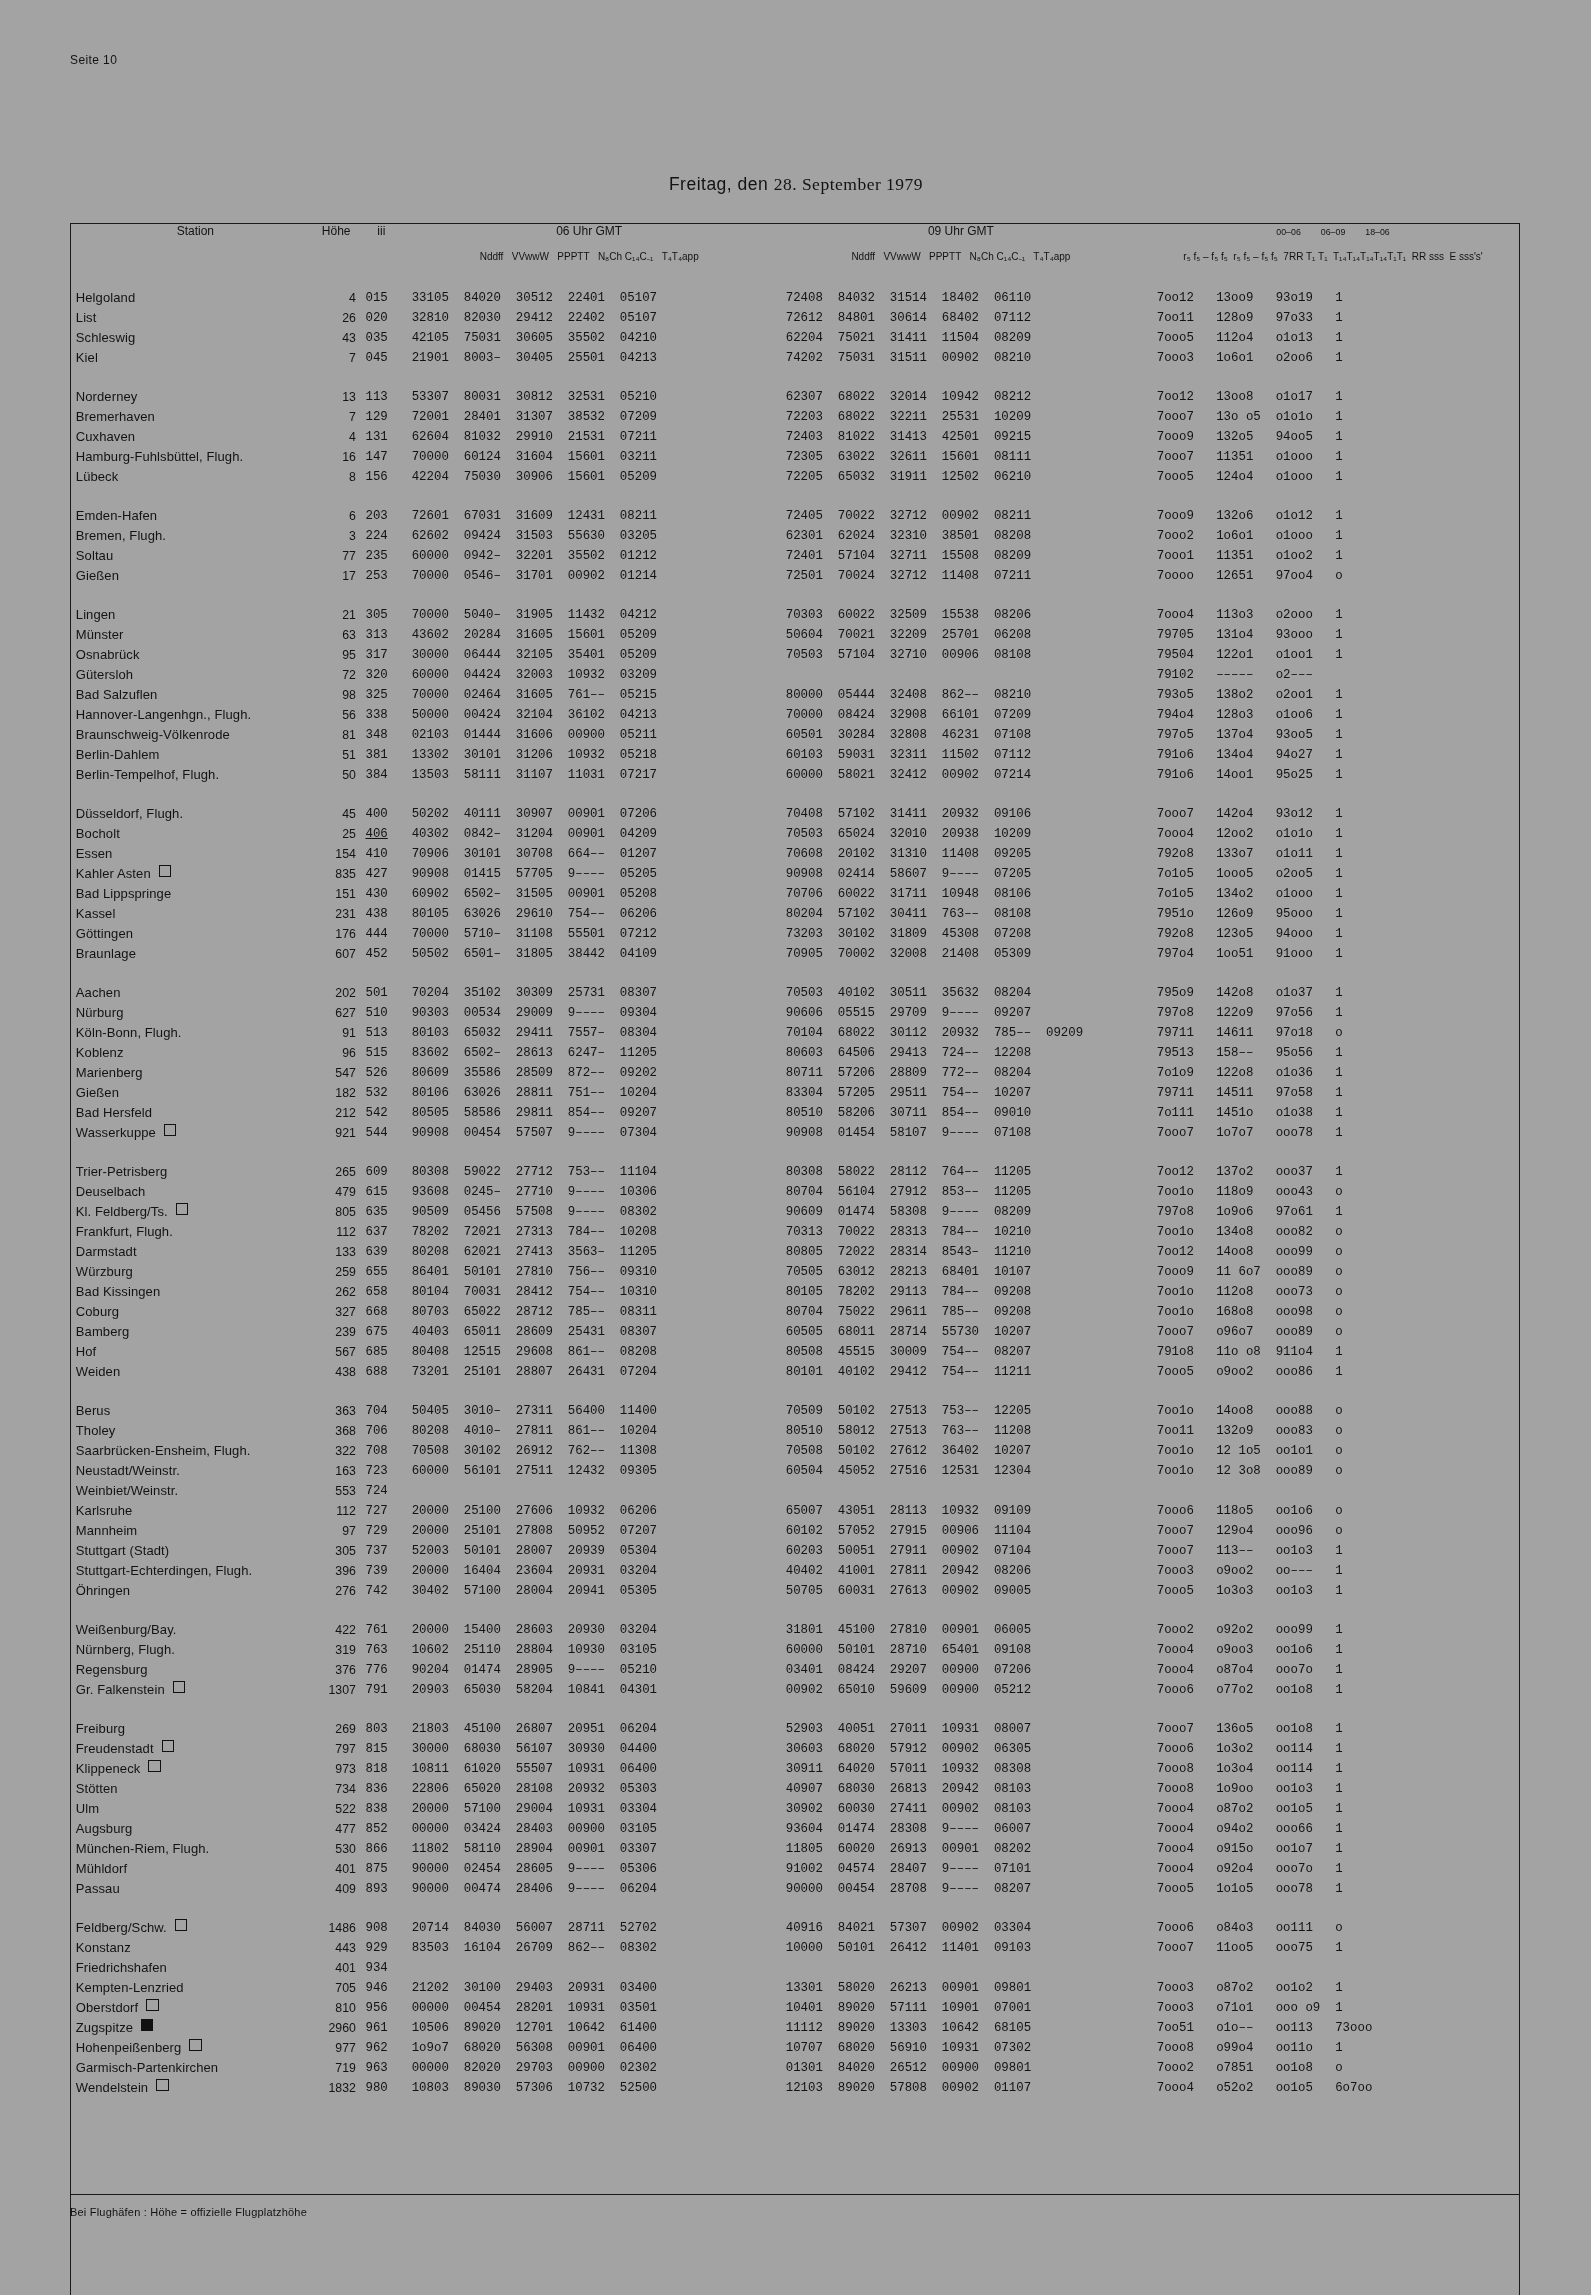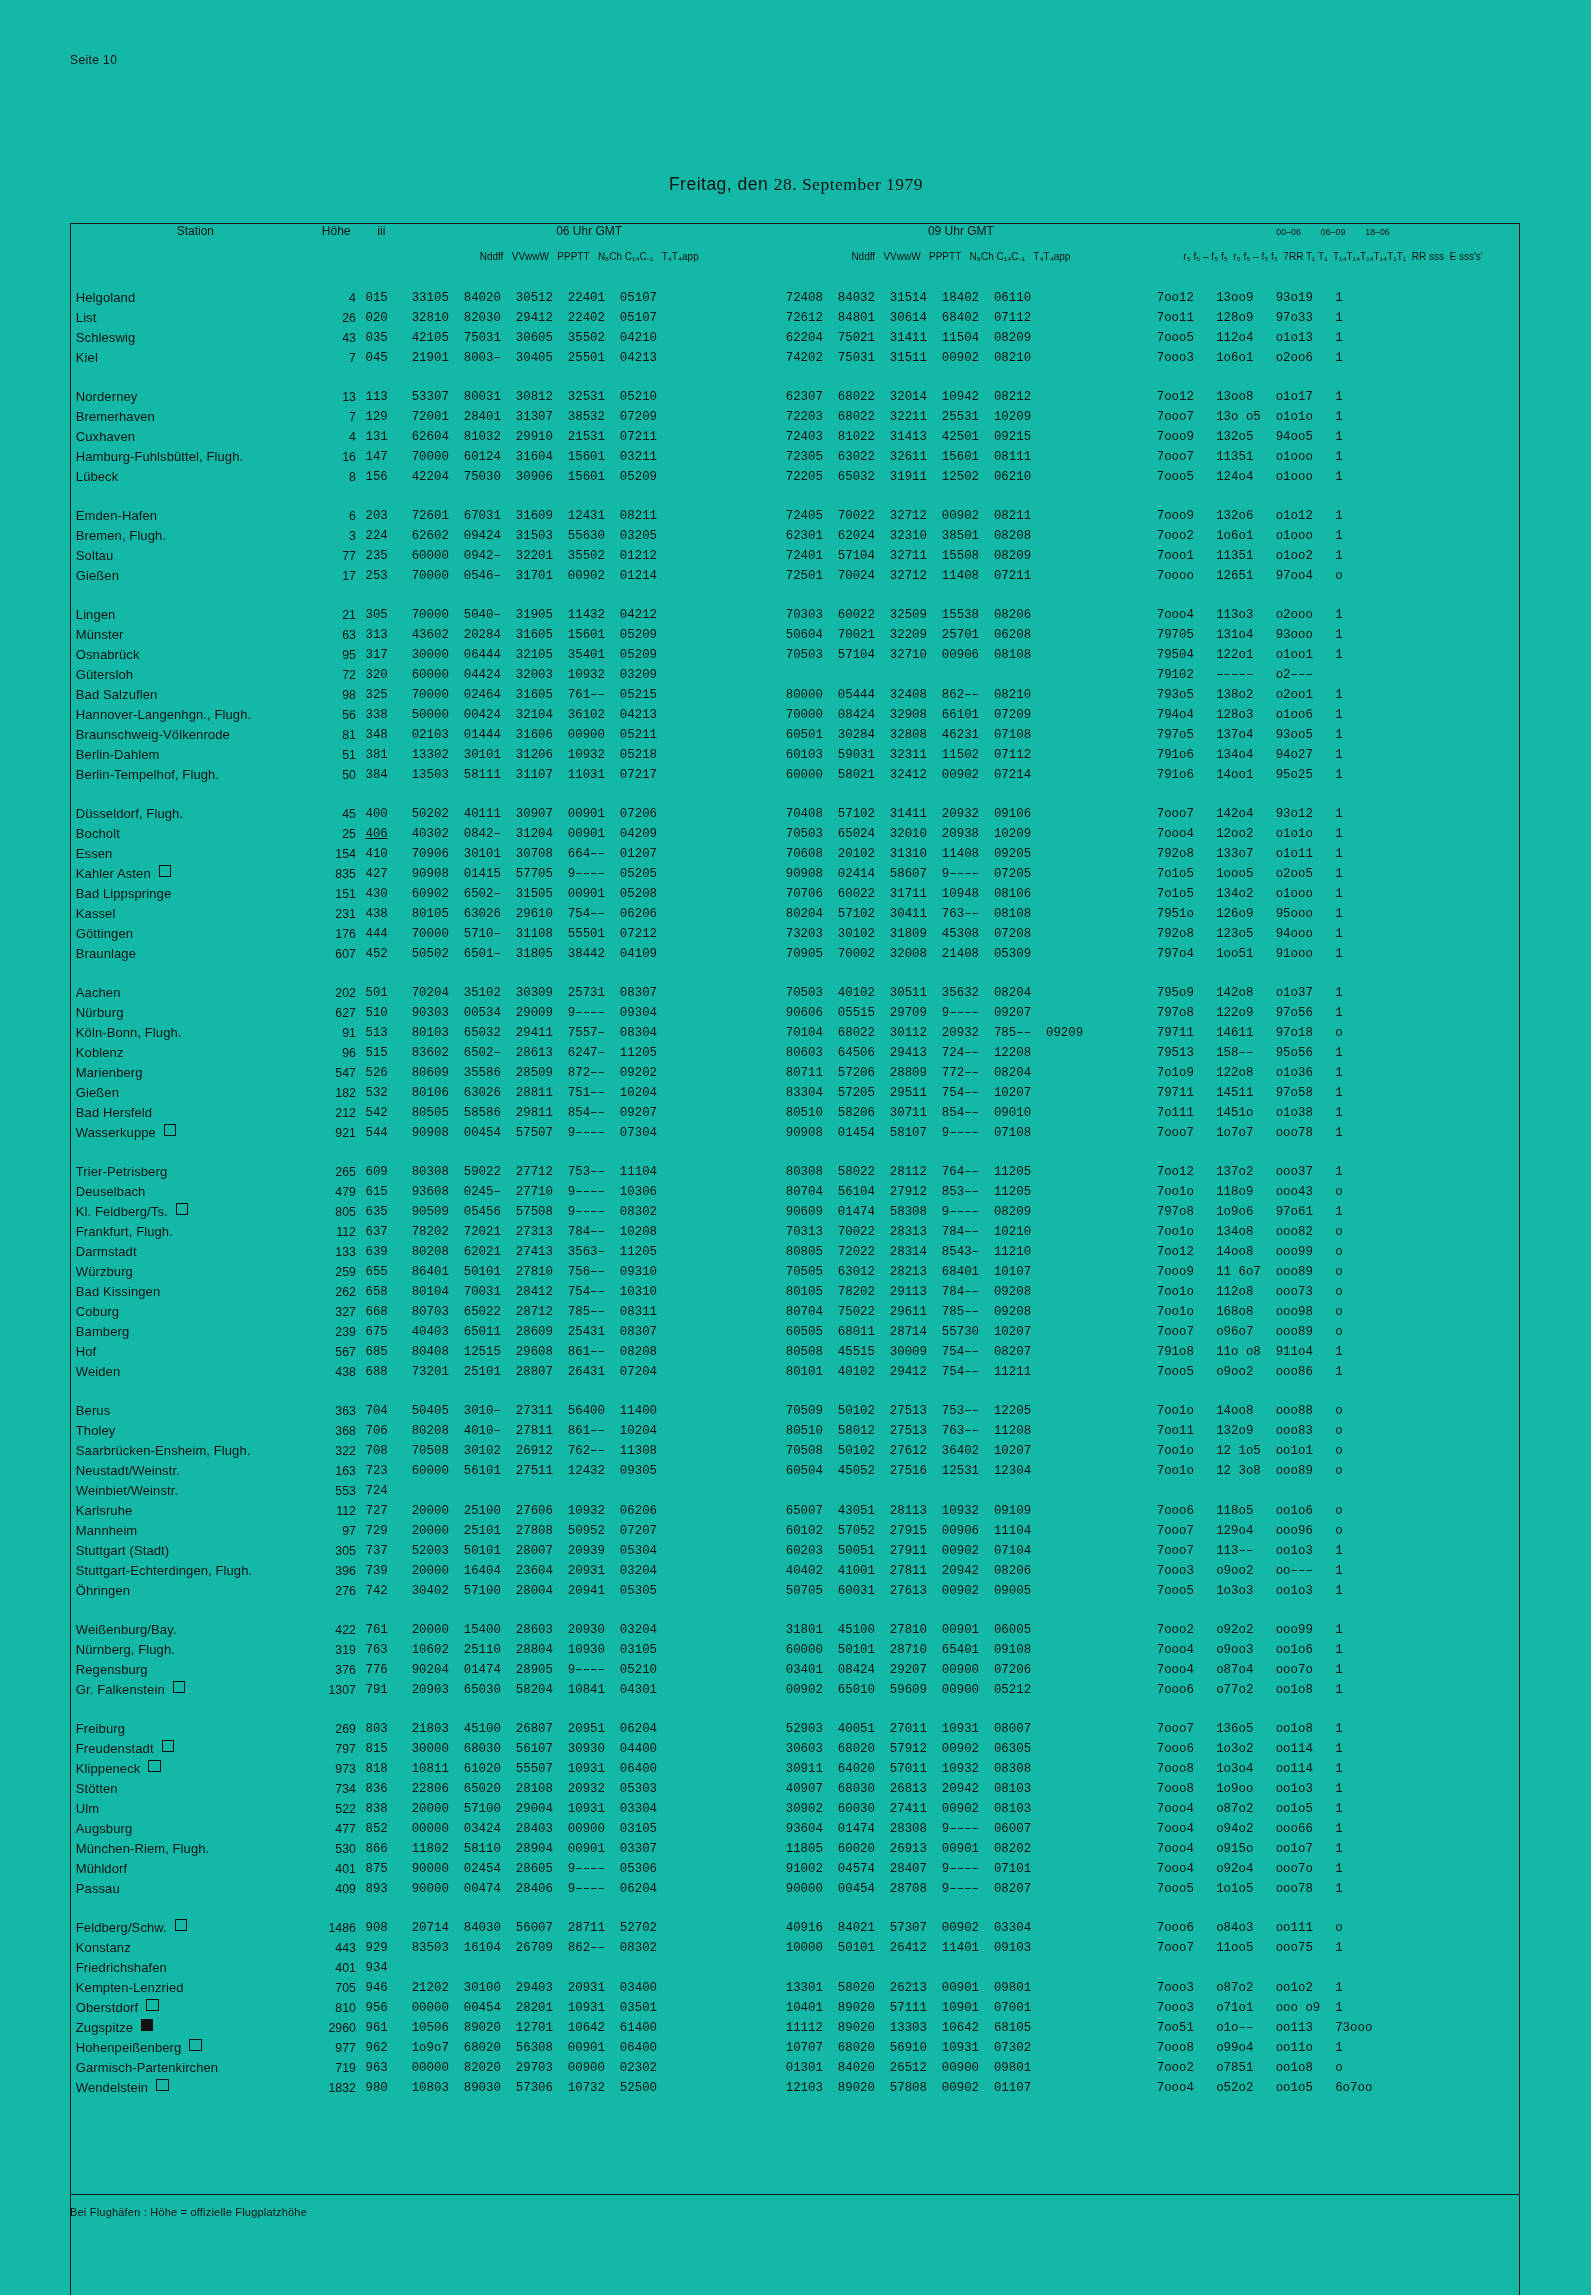--- a/index.html
+++ b/index.html
@@ -5,21 +5,21 @@
   html,body{margin:0;padding:0;background:#fff;}
   body{
     width:1592px;height:2295px;
     font-family:"Liberation Sans", sans-serif;
     color:#131313;
     position:relative;
     overflow:hidden;
   }
   .page{
     position:absolute;inset:0;
-    background:#14b8a6;
+    background:#a3a3a3;
     padding-left:44px;
   }
   .page-num{
     position:absolute;left:70px;top:53px;
     font-size:12px;letter-spacing:0.4px;
   }
   .doc-title{
     position:absolute;left:0;right:0;top:174px;
     text-align:center;
     font-size:17.5px;

